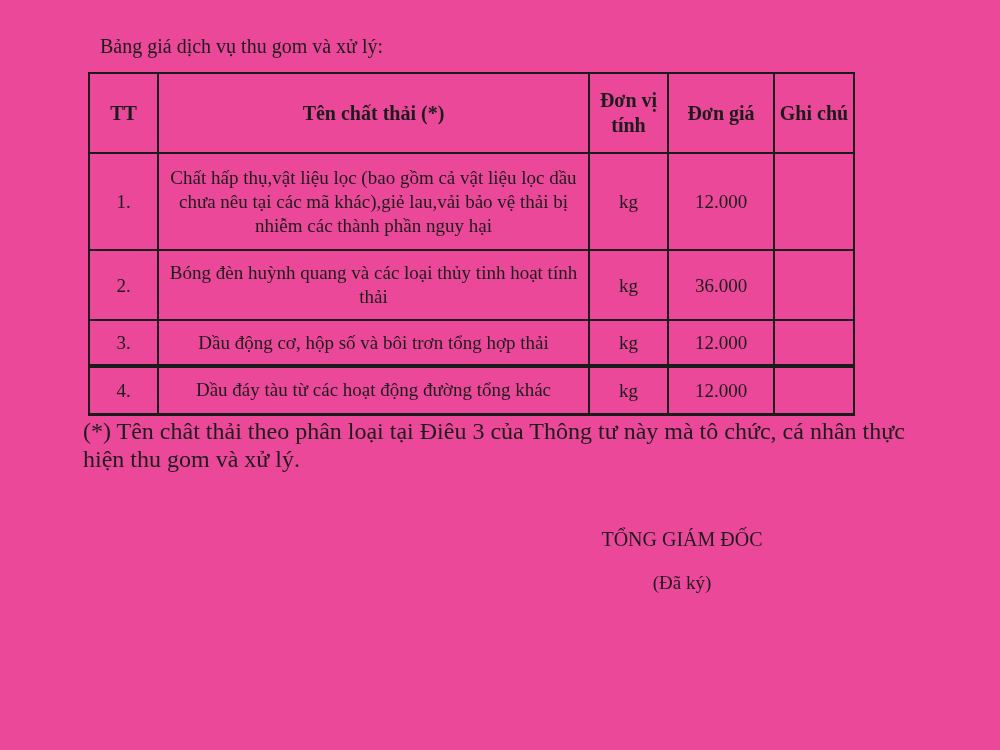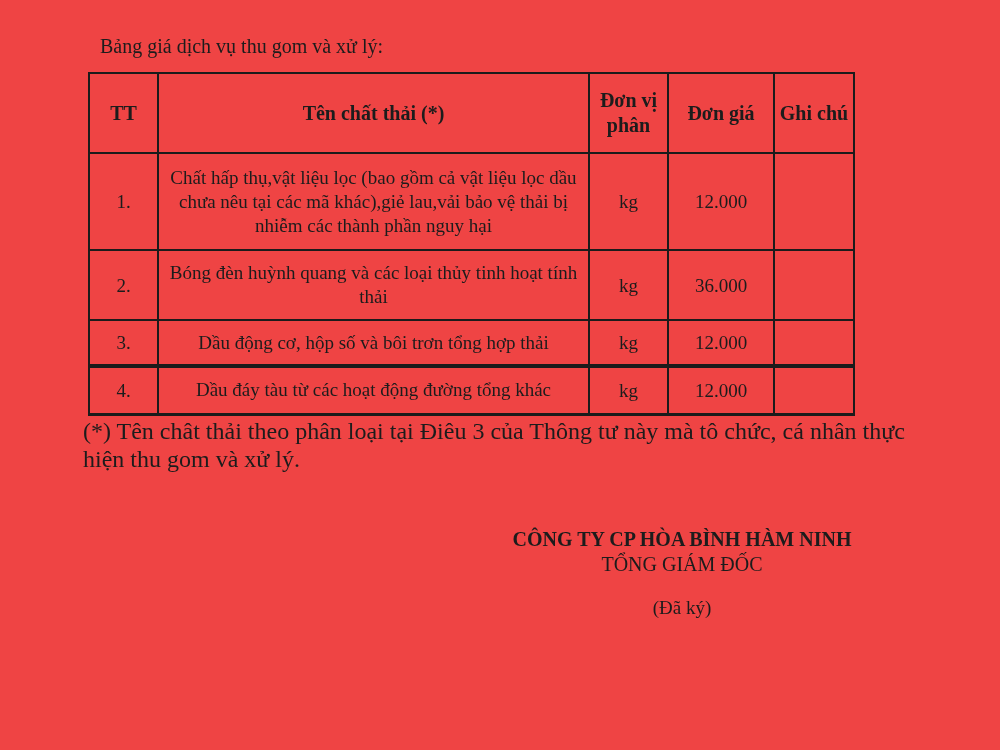--- a/index.html
+++ b/index.html
@@ -4,21 +4,21 @@
 <style>
   html, body {
     margin: 0;
     padding: 0;
     background: #ffffff;
   }
   .page {
     position: relative;
     width: 1000px;
     height: 750px;
-    background: #ef4444;
+    background: #ec4899;
     font-family: "Liberation Serif", "DejaVu Serif", serif;
     color: #1c1c1c;
     overflow: hidden;
   }
   .doc-title {
     position: absolute;
     left: 100px;
     top: 33px;
     font-size: 20px;
     line-height: 26px;
@@ -118,21 +118,21 @@
       <col style="width:69px">
       <col style="width:431px">
       <col style="width:79px">
       <col style="width:106px">
       <col style="width:80px">
     </colgroup>
     <tbody>
       <tr class="header-row">
         <th>TT</th>
         <th>Tên chất thải (*)</th>
-        <th>Đơn vị phân</th>
+        <th>Đơn vị tính</th>
         <th>Đơn giá</th>
         <th>Ghi chú</th>
       </tr>
       <tr class="row-1">
         <td class="cell-tt">1.</td>
         <td class="cell-waste-name">Chất hấp thụ,vật liệu lọc (bao gồm cả vật liệu lọc dầu chưa nêu tại các mã khác),giẻ lau,vải bảo vệ thải bị nhiễm các thành phần nguy hại</td>
         <td class="cell-unit">kg</td>
         <td class="cell-price">12.000</td>
         <td class="cell-note"></td>
       </tr>
@@ -159,18 +159,17 @@
       </tr>
     </tbody>
   </table>
 
   <div class="footnote">(*) Tên chât thải theo phân loại tại Điêu 3 của Thông tư này mà tô chức, cá nhân thực hiện thu gom và xử lý.</div>
 
   <div class="notes-block">
   </div>
 
   <div class="signature-block">
-    <div class="signature-company">CÔNG TY CP HÒA BÌNH HÀM NINH</div>
     <div class="signature-role">TỔNG GIÁM ĐỐC</div>
     <div class="signature-signed">(Đã ký)</div>
   </div>
 
 </div>
 
 </body></html>

